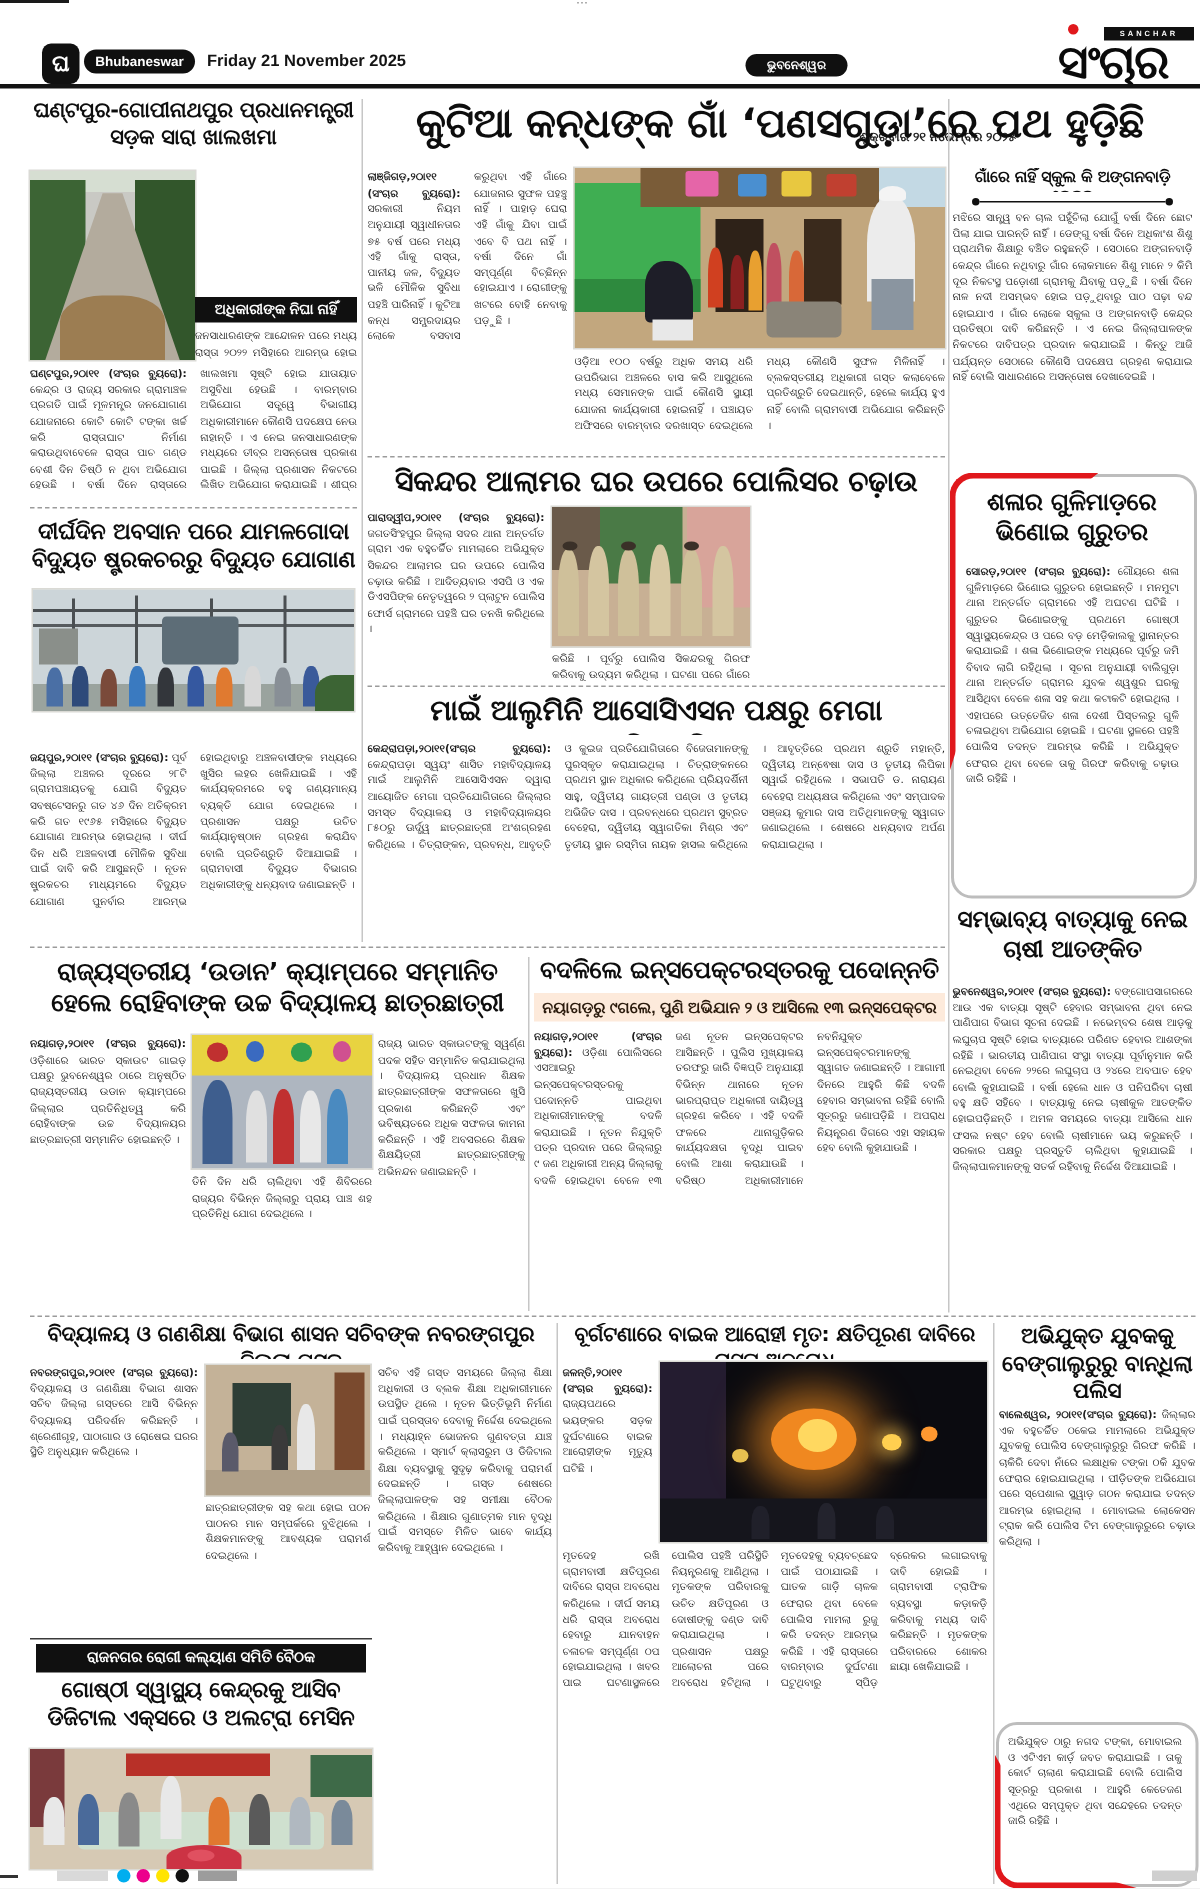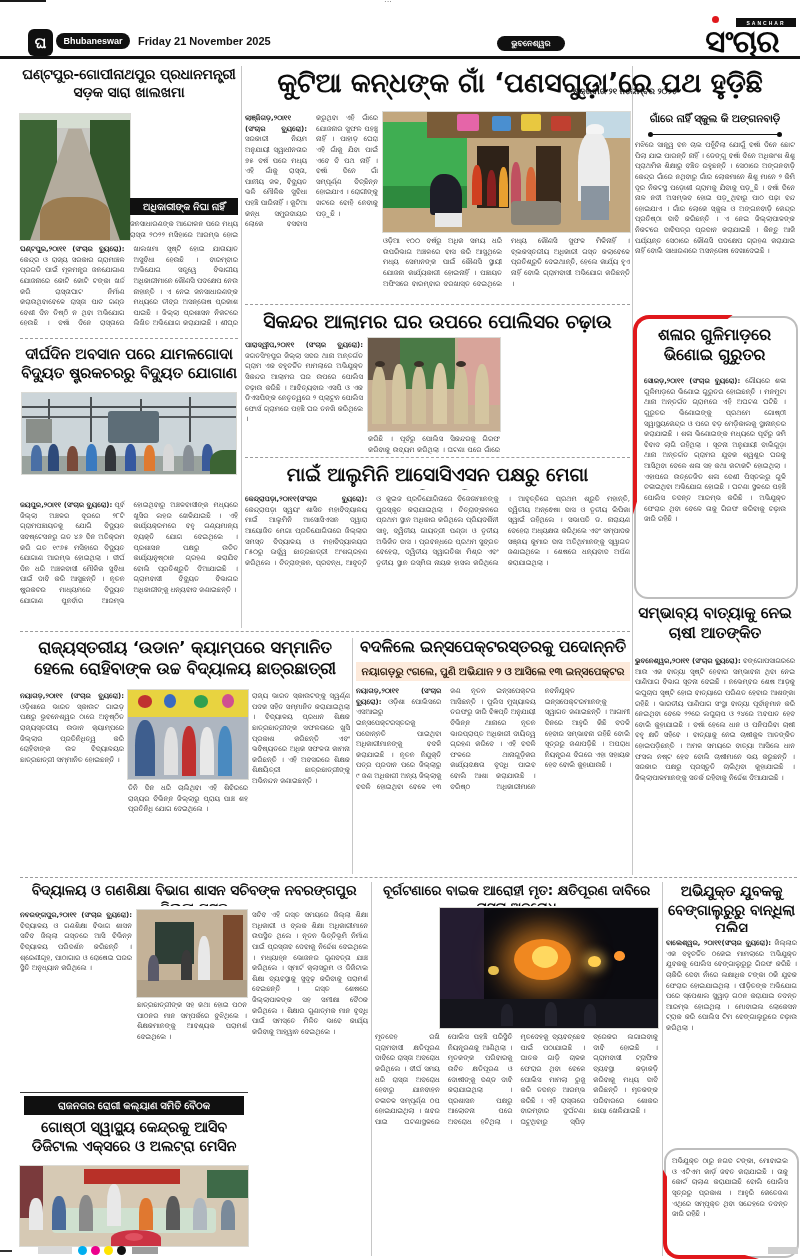--- a/index.html
+++ b/index.html
@@ -267,20 +267,24 @@
     <div class="fig" style="left:38%;top:22%;width:14px;height:42px;background:#e8e8e8;"></div>
     <div class="fig" style="left:52%;top:40%;width:14px;height:32px;background:#e07830;"></div>
     <div class="fig" style="left:64%;top:38%;width:14px;height:34px;background:#5a5a5a;"></div>
     <div class="fig" style="left:76%;top:40%;width:14px;height:32px;background:#b0b8c0;"></div>
     <div class="fig" style="left:88%;top:42%;width:14px;height:30px;background:#7a8a9a;"></div>
     <div class="ph" style="left:40%;bottom:0;width:22%;height:20%;background:#cc3344;border-radius:50% 50% 0 0;"></div>
     <div class="ph" style="left:46%;bottom:6%;width:8%;height:10%;background:#e05060;border-radius:50%;"></div>
   </div>
 
   <div class="abs hl" style="left:375px;top:882px;width:283px;height:24px;font-size:13.5px;">ବୂର୍ଗଟଣାରେ ବାଇକ ଆରୋହୀ ମୃତ: କ୍ଷତିପୂରଣ ଦାବିରେ ରାସ୍ତା ଅବରୋଧ</div>
+  <div class="abs body" style="left:375px;top:910px;width:60px;height:118px;">
+    <b class="dateline">ଜଳନ୍ତି,୨୦ା୧୧ (ସଂଚାର ବ୍ୟୁରୋ):</b>
+    <span>ରାଜ୍ୟପଥରେ ଭୟଙ୍କର ସଡ଼କ ଦୁର୍ଘଟଣାରେ ବାଇକ ଆରୋହୀଙ୍କ ମୃତ୍ୟୁ ଘଟିଛି ।</span>
+  </div>
   <div class="photo" style="left:440px;top:908px;width:218px;height:120px;">
     <div class="ph" style="left:0;top:0;width:100%;height:100%;background:#0b0b10;"></div>
     <div class="ph" style="left:0;top:0;width:20%;height:100%;background:#241c30;"></div>
     <div class="ph" style="left:34%;top:26%;width:26%;height:34%;background:#f08820;border-radius:50%;box-shadow:0 0 26px 14px rgba(240,140,30,0.65);"></div>
     <div class="ph" style="left:42%;top:32%;width:12%;height:18%;background:#ffd860;border-radius:50%;"></div>
     <div class="ph" style="left:68%;top:40%;width:6%;height:9%;background:#ffcf50;border-radius:50%;box-shadow:0 0 10px 5px rgba(255,200,80,0.5);"></div>
     <div class="ph" style="left:80%;top:36%;width:5%;height:8%;background:#ff9830;border-radius:50%;"></div>
     <div class="ph" style="left:22%;top:48%;width:5%;height:8%;background:#e8c050;border-radius:50%;"></div>
     <div class="ph" style="left:0;bottom:0;width:100%;height:24%;background:#15151c;"></div>
     <div class="fig" style="left:28%;bottom:2%;width:12px;height:22px;background:#20202a;"></div>

